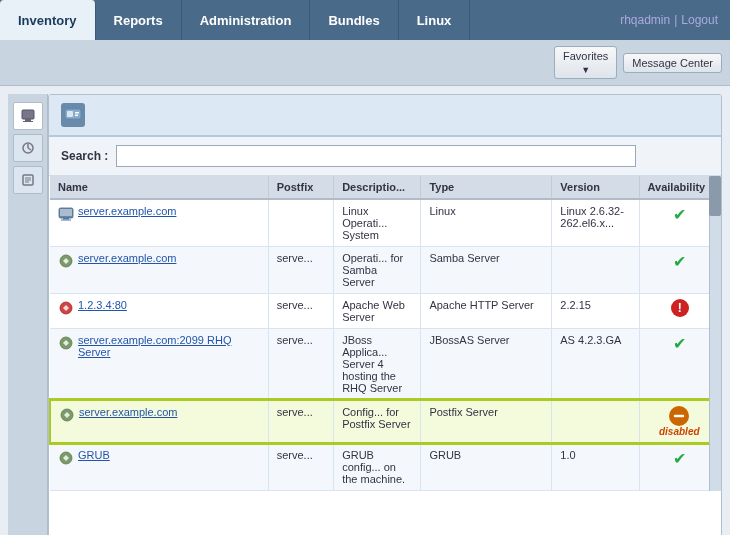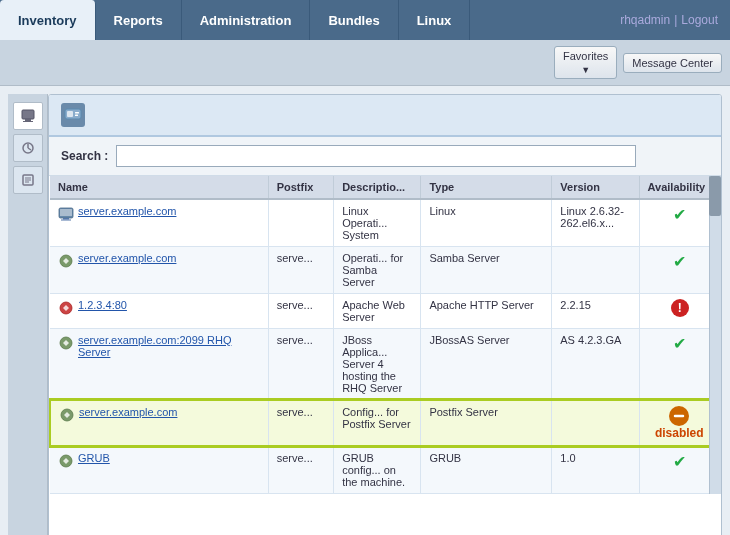--- a/index.html
+++ b/index.html
@@ -50,21 +50,21 @@
     .resource-table tbody tr:nth-child(odd) { background: #fff; }
     .resource-table td { padding: 5px 8px; vertical-align: top; font-size: 11px; color: #334; border-right: 1px solid #d8e4f0; }
     .resource-table td:last-child { border-right: none; text-align: center; }
     .resource-link { color: #2255aa; text-decoration: underline; cursor: pointer; font-size: 11px; }
 
     
     .avail-ok { color: #22aa44; font-size: 16px; }
     .avail-error { color: #cc2222; font-size: 16px; }
     .avail-disabled { display: flex; flex-direction: column; align-items: center; }
     .avail-disabled-icon { width: 20px; height: 20px; background: #cc6600; border-radius: 50%; display: flex; align-items: center; justify-content: center; color: #fff; font-size: 13px; }
-    .avail-disabled-text { color: #cc4400; font-weight: bold; font-size: 12px; }
+    .avail-disabled-text { color: #cc4400; font-weight: bold; font-size: 10px; font-style: italic; }
 
     .name-cell { display: flex; align-items: flex-start; gap: 4px; }
     .name-icon { width: 16px; height: 16px; flex-shrink: 0; margin-top: 1px; }
 
     
     .table-scroll-container { position: relative; overflow: hidden; }
   </style>
 </head>
 <body>
 

